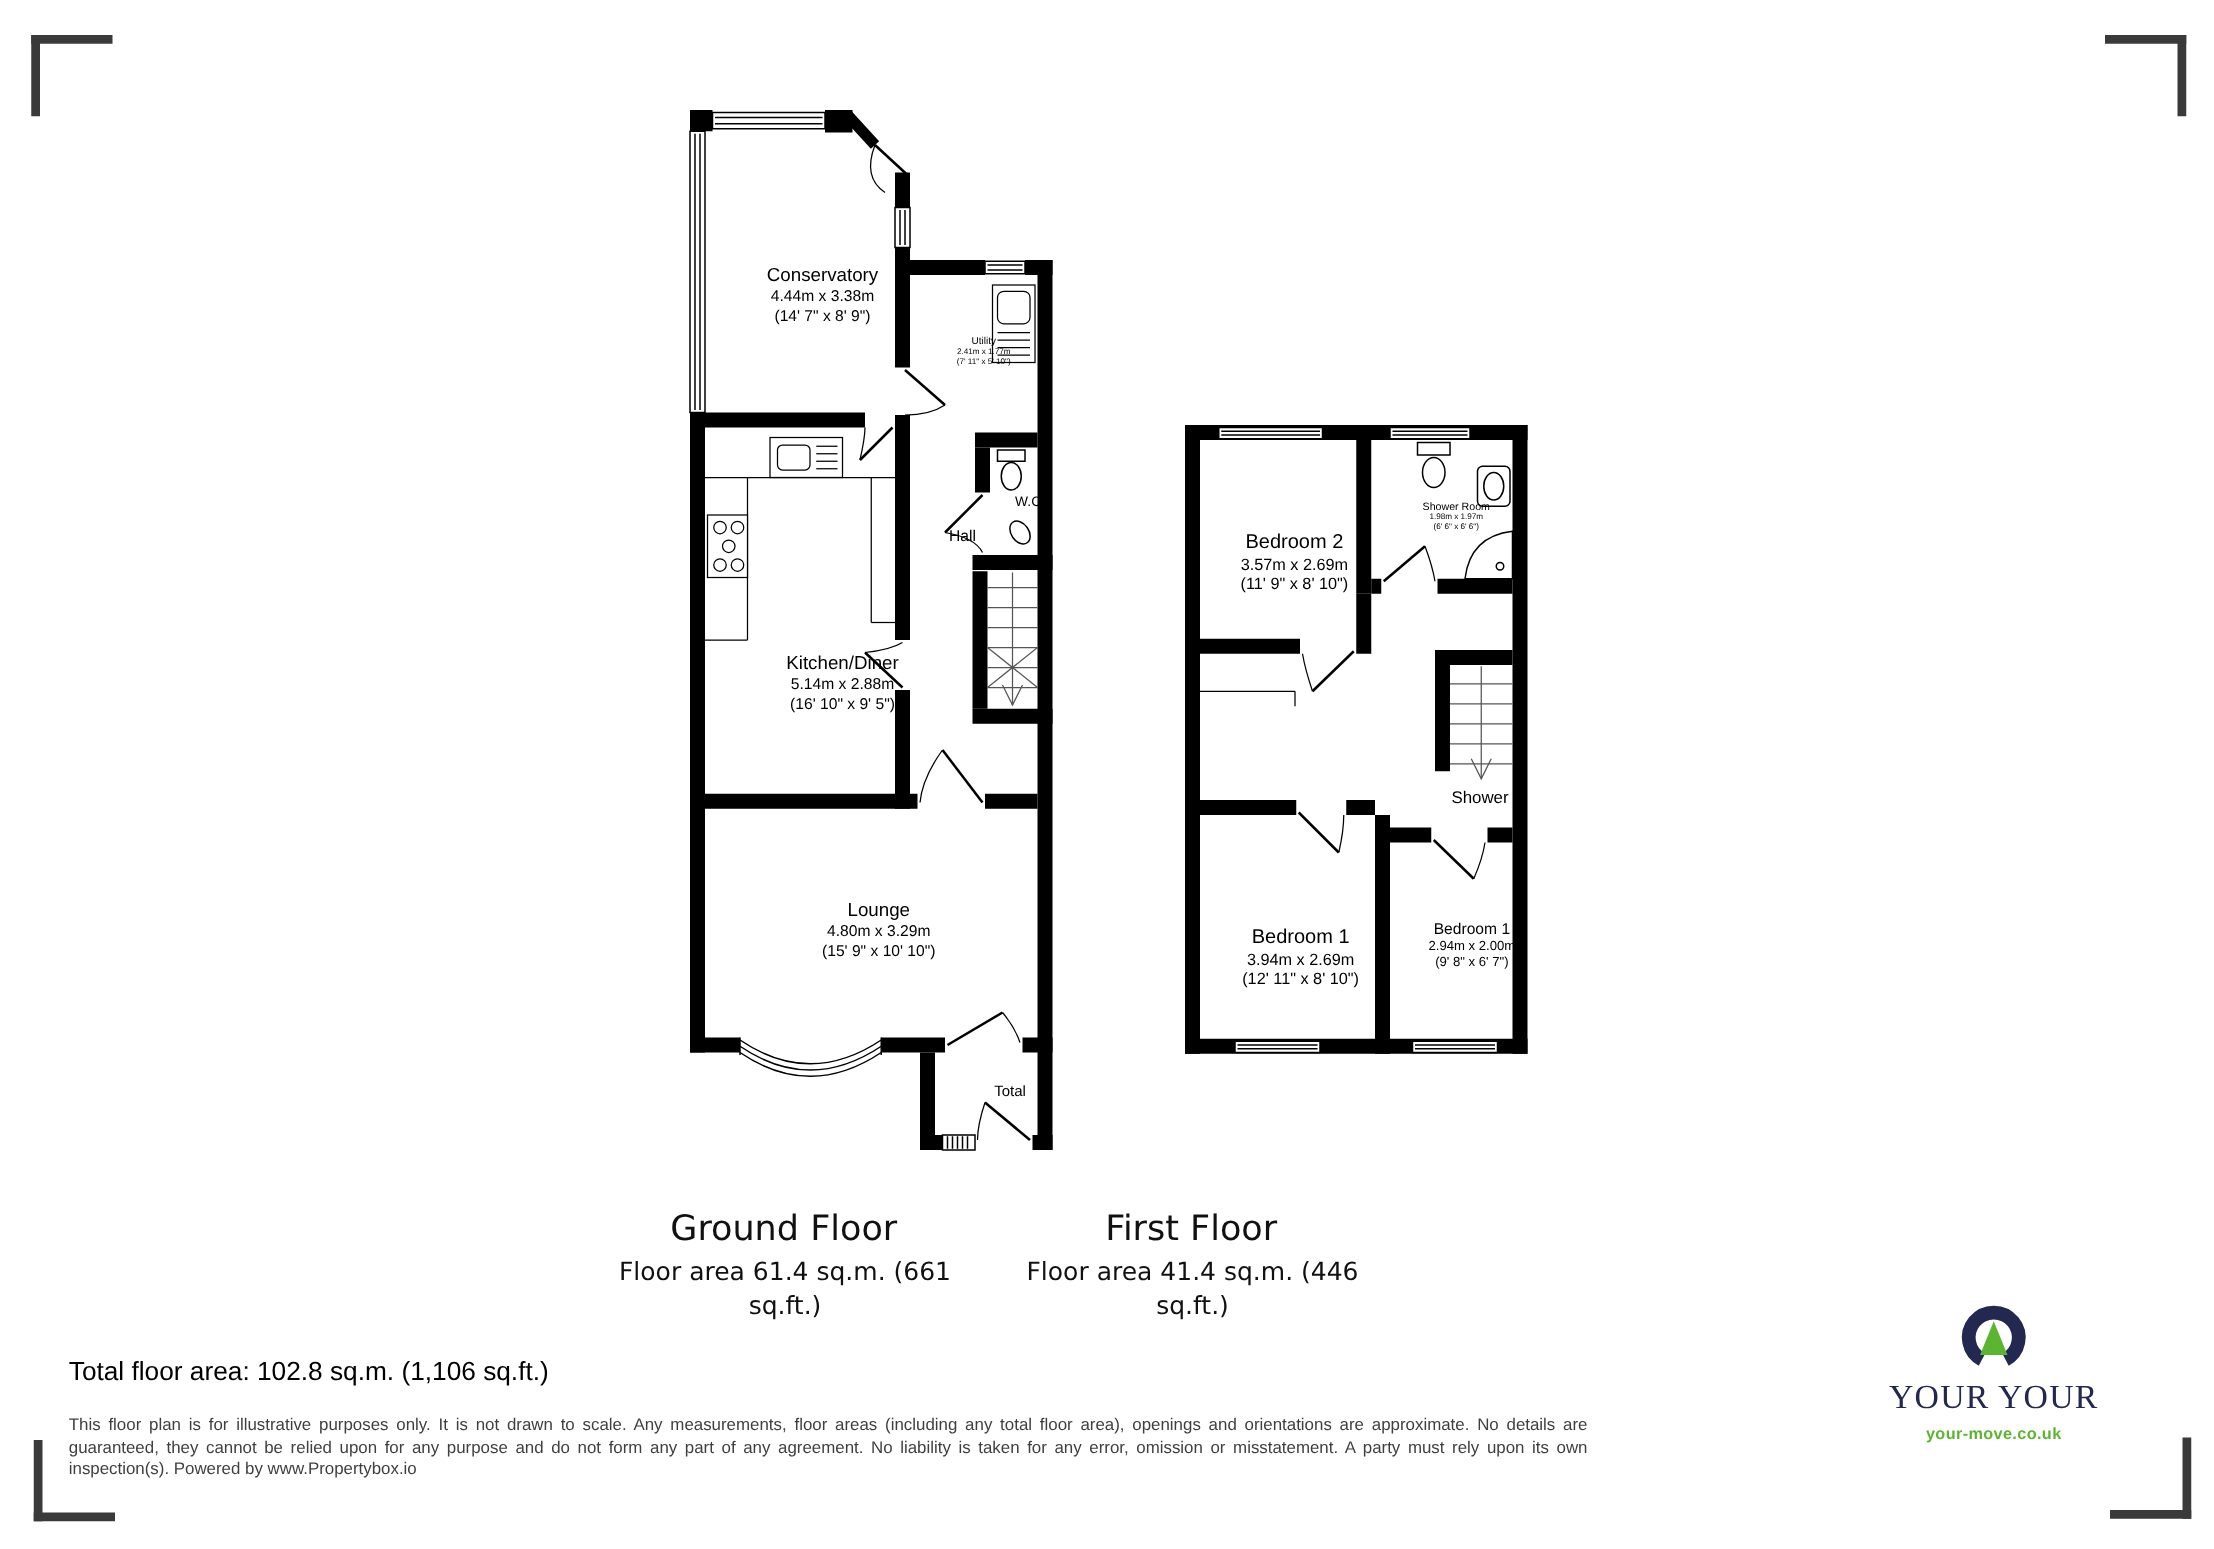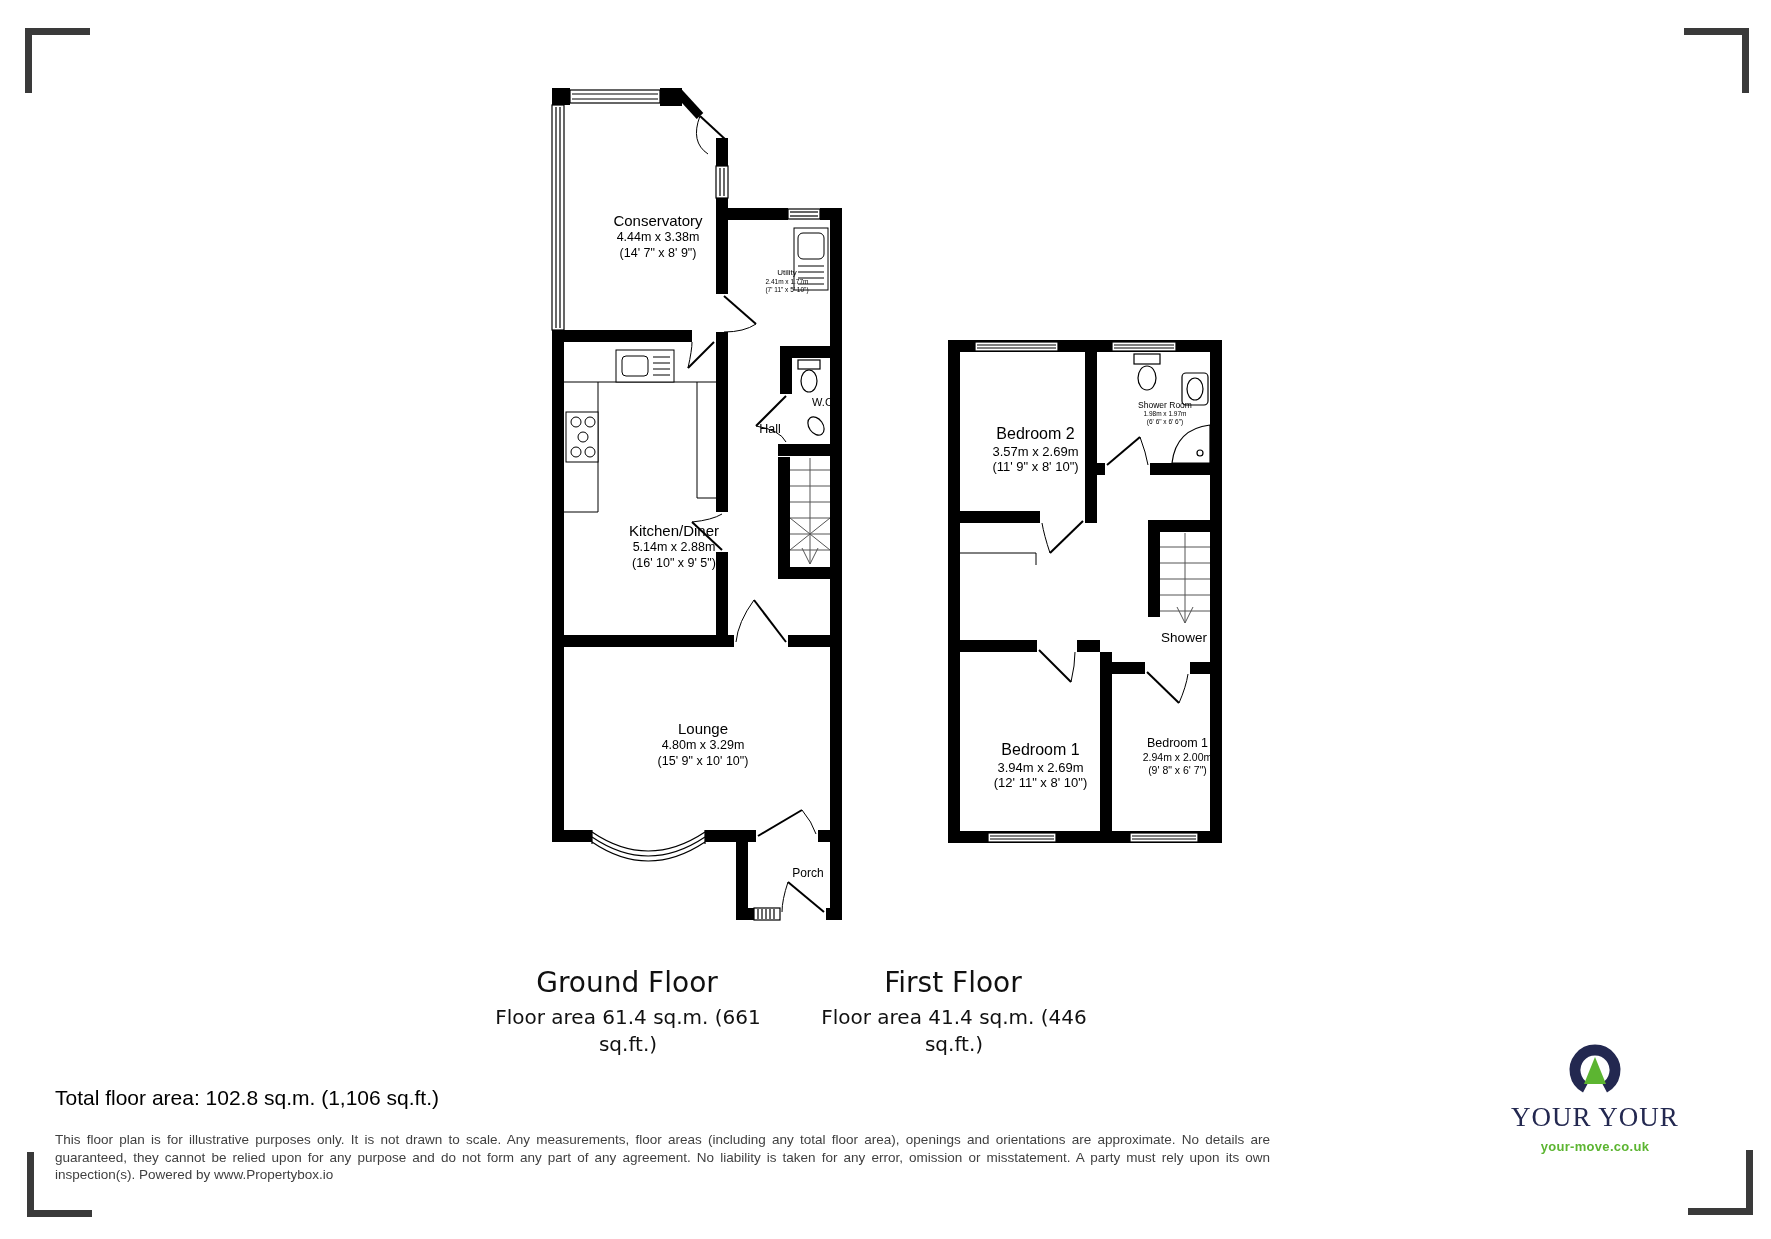--- a/index.html
+++ b/index.html
@@ -239,21 +239,21 @@
   <span class="rname" style="font-size:15px;">Kitchen/Diner</span>
   <span class="rdim" style="font-size:12.5px;">5.14m x 2.88m</span>
   <span class="rdim" style="font-size:12.5px;">(16' 10" x 9' 5")</span>
 </div>
 <div class="rlabel" style="left:600px;top:720px;width:170px;">
   <span class="rname" style="font-size:15px;">Lounge</span>
   <span class="rdim" style="font-size:12.5px;">4.80m x 3.29m</span>
   <span class="rdim" style="font-size:12.5px;">(15' 9" x 10' 10")</span>
 </div>
 <div class="rlabel" style="left:760px;top:866px;width:60px;">
-  <span class="rname" style="font-size:12px;">Porch</span>
+  <span class="rname" style="font-size:12px;">Total</span>
 </div>
 
 <div class="rlabel" style="left:945px;top:424px;width:145px;">
   <span class="rname" style="font-size:16px;">Bedroom 2</span>
   <span class="rdim" style="font-size:13px;">3.57m x 2.69m</span>
   <span class="rdim" style="font-size:13px;">(11' 9" x 8' 10")</span>
 </div>
 <div class="rlabel" style="left:1109px;top:400px;width:76px;">
   <span class="rname" style="font-size:8.5px;">Shower Room</span>
   <span class="rdim" style="font-size:6.5px;">1.98m x 1.97m</span>

